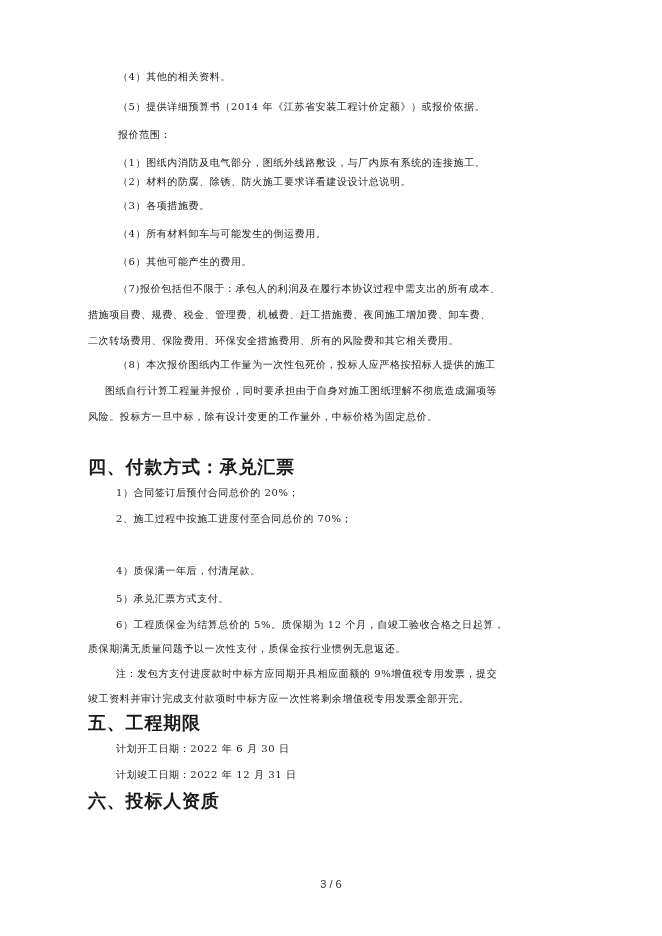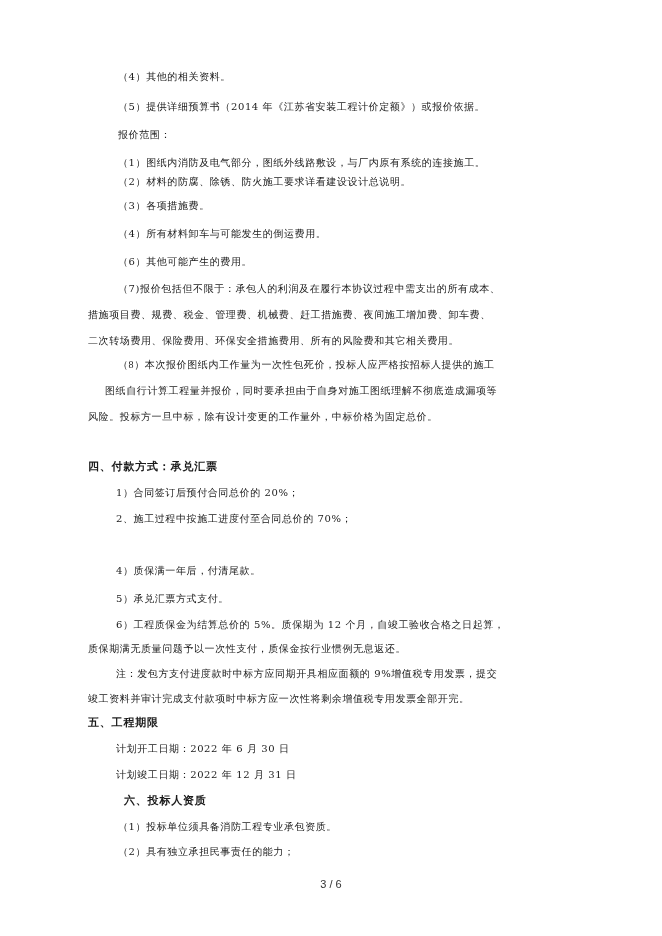--- a/index.html
+++ b/index.html
@@ -24,21 +24,21 @@
     .line {
       position: absolute;
       font-size: 10px;
       line-height: 18px;
       white-space: nowrap;
       letter-spacing: 0.6px;
     }
     .heading {
       font-family: "DejaVu Sans", "Liberation Sans", sans-serif;
       font-weight: bold;
-      font-size: 11px;
+      font-size: 18px;
       letter-spacing: 0.8px;
     }
     .footer {
       position: absolute;
       left: 0;
       width: 662px;
       top: 878px;
       text-align: center;
       font-family: "Liberation Sans", sans-serif;
       font-size: 11px;
@@ -54,31 +54,29 @@
     <div class="line" style="left: 118px; top: 98px;">（5）提供详细预算书（2014 年《江苏省安装工程计价定额》）或报价依据。</div>
     <div class="line" style="left: 118px; top: 126px;">报价范围：</div>
     <div class="line" style="left: 118px; top: 154px;">（1）图纸内消防及电气部分，图纸外线路敷设，与厂内原有系统的连接施工。</div>
     <div class="line" style="left: 118px; top: 173px;">（2）材料的防腐、除锈、防火施工要求详看建设设计总说明。</div>
     <div class="line" style="left: 118px; top: 197px;">（3）各项措施费。</div>
     <div class="line" style="left: 118px; top: 225px;">（4）所有材料卸车与可能发生的倒运费用。</div>
     <div class="line" style="left: 118px; top: 253px;">（6）其他可能产生的费用。</div>
     <div class="line" style="left: 118px; top: 280px;">（7)报价包括但不限于：承包人的利润及在履行本协议过程中需支出的所有成本、</div>
     <div class="line" style="left: 88px; top: 306px;">措施项目费、规费、税金、管理费、机械费、赶工措施费、夜间施工增加费、卸车费、</div>
     <div class="line" style="left: 88px; top: 332px;">二次转场费用、保险费用、环保安全措施费用、所有的风险费和其它相关费用。</div>
-    <div class="line" style="left: 118px; top: 356px; font-family: Liberation Serif, serif;">（8）本次报价图纸内工作量为一次性包死价，投标人应严格按招标人提供的施工</div>
+    <div class="line" style="left: 118px; top: 356px;">（8）本次报价图纸内工作量为一次性包死价，投标人应严格按招标人提供的施工</div>
     <div class="line" style="left: 88px; top: 382px; margin-left: 17px;">图纸自行计算工程量并报价，同时要承担由于自身对施工图纸理解不彻底造成漏项等</div>
     <div class="line" style="left: 88px; top: 408px;">风险。投标方一旦中标，除有设计变更的工作量外，中标价格为固定总价。</div>
     <div class="line heading" style="left: 88px; top: 458px;">四、付款方式：承兑汇票</div>
     <div class="line" style="left: 116px; top: 484px;">1）合同签订后预付合同总价的 20%；</div>
     <div class="line" style="left: 116px; top: 510px;">2、施工过程中按施工进度付至合同总价的 70%；</div>
     <div class="line" style="left: 116px; top: 562px;">4）质保满一年后，付清尾款。</div>
     <div class="line" style="left: 116px; top: 590px;">5）承兑汇票方式支付。</div>
     <div class="line" style="left: 116px; top: 616px;">6）工程质保金为结算总价的 5%。质保期为 12 个月，自竣工验收合格之日起算，</div>
     <div class="line" style="left: 88px; top: 640px;">质保期满无质量问题予以一次性支付，质保金按行业惯例无息返还。</div>
     <div class="line" style="left: 116px; top: 665px;">注：发包方支付进度款时中标方应同期开具相应面额的 9%增值税专用发票，提交</div>
     <div class="line" style="left: 88px; top: 690px;">竣工资料并审计完成支付款项时中标方应一次性将剩余增值税专用发票全部开完。</div>
     <div class="line heading" style="left: 88px; top: 714px;">五、工程期限</div>
     <div class="line" style="left: 116px; top: 740px;">计划开工日期：2022 年 6 月 30 日</div>
     <div class="line" style="left: 116px; top: 766px;">计划竣工日期：2022 年 12 月 31 日</div>
-    <div class="line heading" style="left: 88px; top: 792px; margin-left: 36px;">六、投标人资质</div>
-    <div class="line" style="left: 118px; top: 818px;">（1）投标单位须具备消防工程专业承包资质。</div>
-    <div class="line" style="left: 118px; top: 843px;">（2）具有独立承担民事责任的能力；</div>
+    <div class="line heading" style="left: 88px; top: 792px;">六、投标人资质</div>
   </div>
 
 </body></html>

